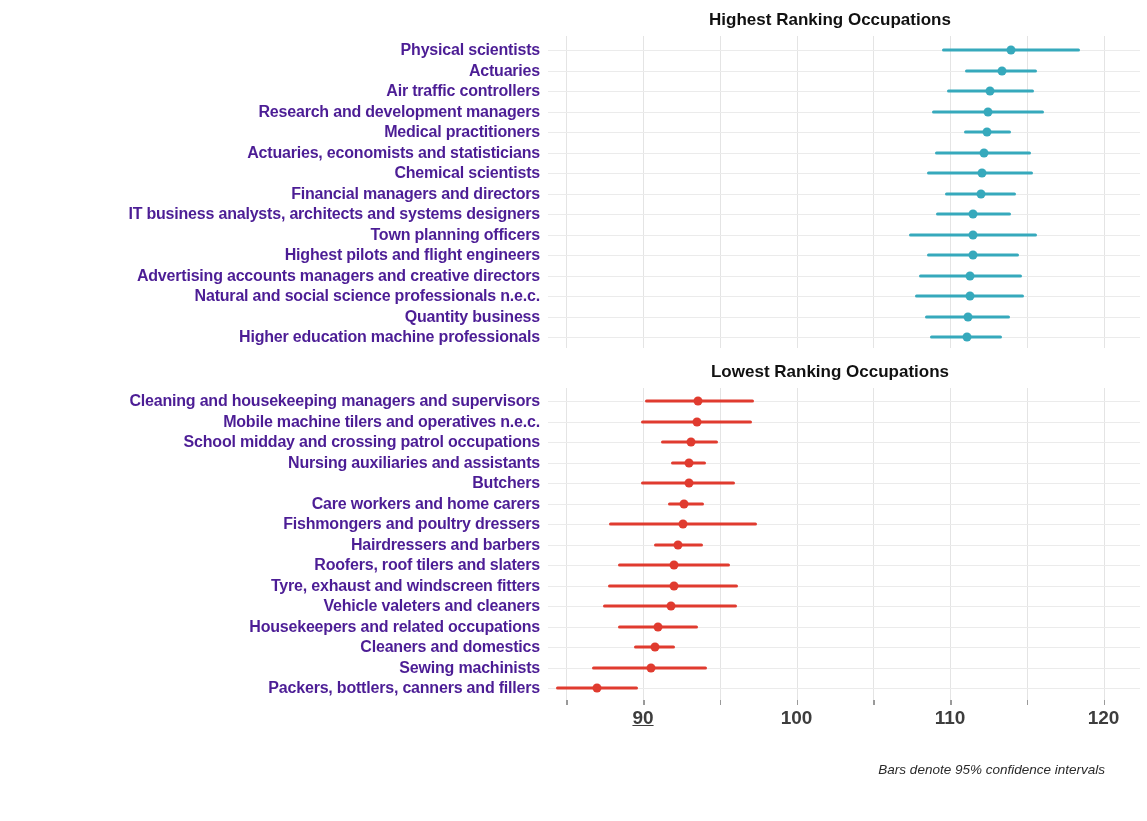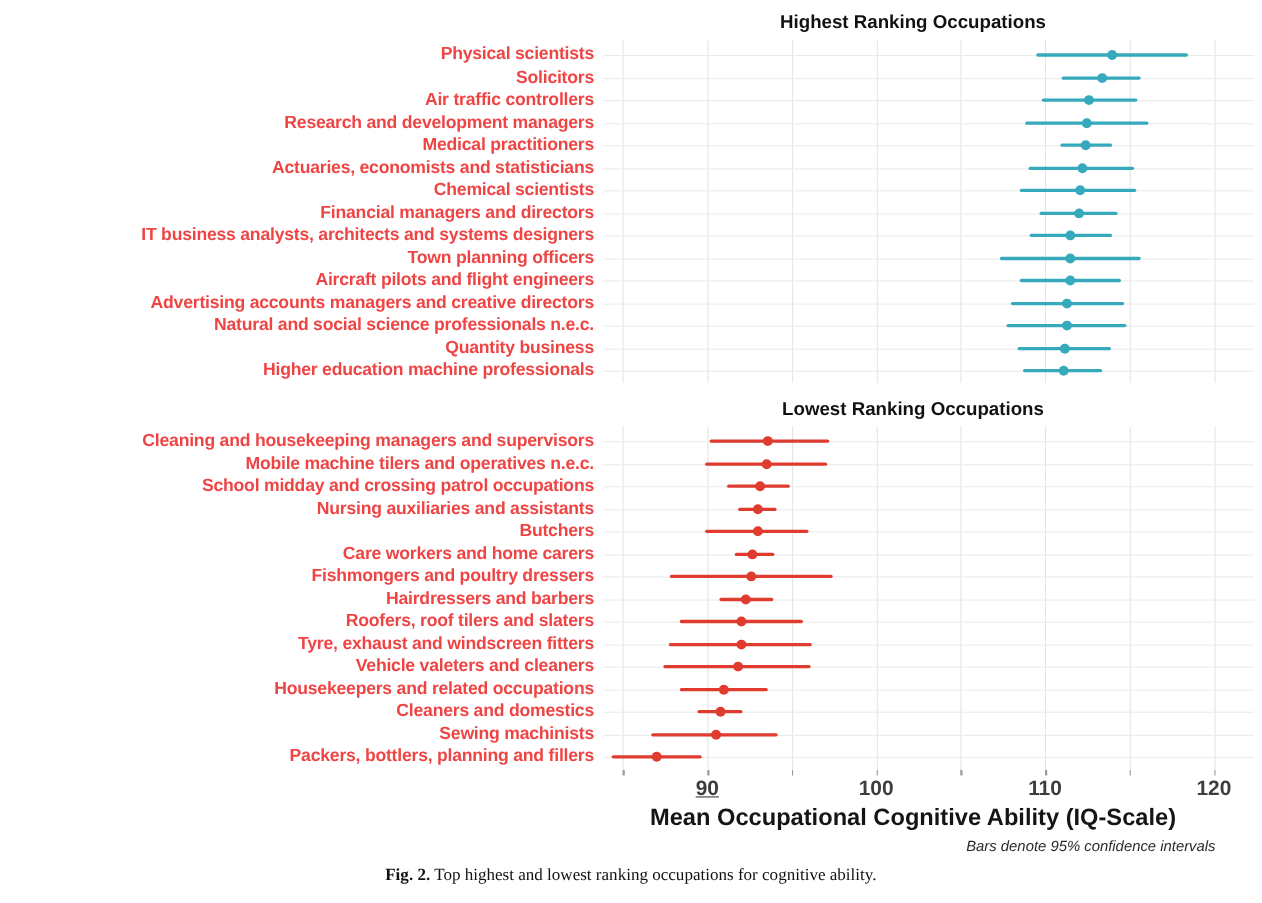--- a/index.html
+++ b/index.html
@@ -2,21 +2,21 @@
 <html><head>
 <meta charset="utf-8">
 <style>
   html,body{margin:0;padding:0;background:#ffffff;}
   #fig{position:relative;width:1147px;height:821px;background:#ffffff;overflow:hidden;
        font-family:"Liberation Sans",sans-serif;}
   .panel-title{position:absolute;font-weight:700;font-size:17px;color:#111;transform:translateX(-50%);white-space:nowrap;}
   .vgrid{position:absolute;width:1px;background:#e4e4e4;}
   .hgrid{position:absolute;height:1px;background:#ebebeb;}
   .occ-label{position:absolute;right:607px;transform:translateY(-50%);font-weight:700;font-size:16px;
-             color:#ef4444;white-space:nowrap;letter-spacing:-0.2px;}
+             color:#4c1d95;white-space:nowrap;letter-spacing:-0.2px;}
   .ci-bar{position:absolute;height:3px;border-radius:2px;transform:translateY(-50%);}
   .mean-dot{position:absolute;width:9px;height:9px;border-radius:50%;transform:translate(-50%,-50%);}
   .x-tick{position:absolute;width:1.5px;height:5px;background:#9a9a9a;top:700px;}
   .x-tick-label{position:absolute;top:707px;transform:translateX(-50%);font-weight:700;font-size:19px;color:#3d3d3d;}
   #x-axis-title{position:absolute;top:731px;left:830px;transform:translateX(-50%);
                 font-weight:700;font-size:21.5px;color:#151515;white-space:nowrap;}
   #ci-note{position:absolute;top:762px;right:42px;font-style:italic;font-size:13.5px;color:#2a2a2a;}
   #caption{position:absolute;top:787px;width:100%;text-align:center;
            font-family:"Liberation Serif",serif;font-size:15.5px;color:#111;}
   #caption b{font-weight:700;}
@@ -33,21 +33,21 @@
       <div class="vgrid" style="left: 796.5px; top: 36px; height: 312px;"></div>
       <div class="vgrid" style="left: 873.25px; top: 36px; height: 312px;"></div>
       <div class="vgrid" style="left: 950px; top: 36px; height: 312px;"></div>
       <div class="vgrid" style="left: 1026.75px; top: 36px; height: 312px;"></div>
       <div class="vgrid" style="left: 1103.5px; top: 36px; height: 312px;"></div>
       <div class="hgrid" style="left: 548px; width: 592px; top: 50px;"></div>
       <div class="occ-label" style="top: 50px;">Physical scientists</div>
       <div class="ci-bar" style="left: 942.325px; width: 138.15px; top: 50px; background: rgb(54, 169, 188);"></div>
       <div class="mean-dot" style="left: 1011.4px; top: 50px; background: rgb(54, 169, 188);"></div>
       <div class="hgrid" style="left: 548px; width: 592px; top: 70.5px;"></div>
-      <div class="occ-label" style="top: 70.5px;">Solicitors</div>
+      <div class="occ-label" style="top: 70.5px;">Actuaries</div>
       <div class="ci-bar" style="left: 965.35px; width: 72.145px; top: 70.5px; background: rgb(54, 169, 188);"></div>
       <div class="mean-dot" style="left: 1002.19px; top: 70.5px; background: rgb(54, 169, 188);"></div>
       <div class="hgrid" style="left: 548px; width: 592px; top: 91px;"></div>
       <div class="occ-label" style="top: 91px;">Air traffic controllers</div>
       <div class="ci-bar" style="left: 946.93px; width: 87.495px; top: 91px; background: rgb(54, 169, 188);"></div>
       <div class="mean-dot" style="left: 989.91px; top: 91px; background: rgb(54, 169, 188);"></div>
       <div class="hgrid" style="left: 548px; width: 592px; top: 111.5px;"></div>
       <div class="occ-label" style="top: 111.5px;">Research and development managers</div>
       <div class="ci-bar" style="left: 931.58px; width: 112.055px; top: 111.5px; background: rgb(54, 169, 188);"></div>
       <div class="mean-dot" style="left: 988.375px; top: 111.5px; background: rgb(54, 169, 188);"></div>
@@ -69,21 +69,21 @@
       <div class="mean-dot" style="left: 980.7px; top: 193.5px; background: rgb(54, 169, 188);"></div>
       <div class="hgrid" style="left: 548px; width: 592px; top: 214px;"></div>
       <div class="occ-label" style="top: 214px;">IT business analysts, architects and systems designers</div>
       <div class="ci-bar" style="left: 936.185px; width: 75.215px; top: 214px; background: rgb(54, 169, 188);"></div>
       <div class="mean-dot" style="left: 973.025px; top: 214px; background: rgb(54, 169, 188);"></div>
       <div class="hgrid" style="left: 548px; width: 592px; top: 234.5px;"></div>
       <div class="occ-label" style="top: 234.5px; margin-left: 32px;">Town planning officers</div>
       <div class="ci-bar" style="left: 908.555px; width: 128.94px; top: 234.5px; background: rgb(54, 169, 188);"></div>
       <div class="mean-dot" style="left: 973.025px; top: 234.5px; background: rgb(54, 169, 188);"></div>
       <div class="hgrid" style="left: 548px; width: 592px; top: 255px;"></div>
-      <div class="occ-label" style="top: 255px;">Aircraft pilots and flight engineers</div>
+      <div class="occ-label" style="top: 255px;">Highest pilots and flight engineers</div>
       <div class="ci-bar" style="left: 926.975px; width: 92.1px; top: 255px; background: rgb(54, 169, 188);"></div>
       <div class="mean-dot" style="left: 973.025px; top: 255px; background: rgb(54, 169, 188);"></div>
       <div class="hgrid" style="left: 548px; width: 592px; top: 275.5px;"></div>
       <div class="occ-label" style="top: 275.5px;">Advertising accounts managers and creative directors</div>
       <div class="ci-bar" style="left: 919.3px; width: 102.845px; top: 275.5px; background: rgb(54, 169, 188);"></div>
       <div class="mean-dot" style="left: 969.955px; top: 275.5px; background: rgb(54, 169, 188);"></div>
       <div class="hgrid" style="left: 548px; width: 592px; top: 296px;"></div>
       <div class="occ-label" style="top: 296px;">Natural and social science professionals n.e.c.</div>
       <div class="ci-bar" style="left: 914.695px; width: 108.985px; top: 296px; background: rgb(54, 169, 188);"></div>
       <div class="mean-dot" style="left: 969.955px; top: 296px; background: rgb(54, 169, 188);"></div>
@@ -154,34 +154,30 @@
       <div class="mean-dot" style="left: 658.35px; top: 626.8px; background: rgb(224, 59, 47);"></div>
       <div class="hgrid" style="left: 548px; width: 592px; top: 647.3px;"></div>
       <div class="occ-label" style="top: 647.3px;">Cleaners and domestics</div>
       <div class="ci-bar" style="left: 633.79px; width: 41.445px; top: 647.3px; background: rgb(224, 59, 47);"></div>
       <div class="mean-dot" style="left: 655.28px; top: 647.3px; background: rgb(224, 59, 47);"></div>
       <div class="hgrid" style="left: 548px; width: 592px; top: 667.8px;"></div>
       <div class="occ-label" style="top: 667.8px;">Sewing machinists</div>
       <div class="ci-bar" style="left: 592.345px; width: 115.125px; top: 667.8px; background: rgb(224, 59, 47);"></div>
       <div class="mean-dot" style="left: 650.675px; top: 667.8px; background: rgb(224, 59, 47);"></div>
       <div class="hgrid" style="left: 548px; width: 592px; top: 688.3px;"></div>
-      <div class="occ-label" style="top: 688.3px;">Packers, bottlers, planning and fillers</div>
+      <div class="occ-label" style="top: 688.3px;">Packers, bottlers, canners and fillers</div>
       <div class="ci-bar" style="left: 555.505px; width: 82.89px; top: 688.3px; background: rgb(224, 59, 47);"></div>
       <div class="mean-dot" style="left: 596.95px; top: 688.3px; background: rgb(224, 59, 47);"></div>
       <div class="x-tick" style="left: 566.25px;"></div>
       <div class="x-tick" style="left: 643px;"></div>
       <div class="x-tick" style="left: 719.75px;"></div>
       <div class="x-tick" style="left: 796.5px;"></div>
       <div class="x-tick" style="left: 873.25px;"></div>
       <div class="x-tick" style="left: 950px;"></div>
       <div class="x-tick" style="left: 1026.75px;"></div>
       <div class="x-tick" style="left: 1103.5px;"></div>
       <div class="x-tick-label" style="left: 643px; text-decoration: underline;">90</div>
       <div class="x-tick-label" style="left: 796.5px;">100</div>
       <div class="x-tick-label" style="left: 950px;">110</div>
       <div class="x-tick-label" style="left: 1103.5px;">120</div>
     </div>
-  <div id="x-axis-title">Mean Occupational Cognitive Ability (IQ-Scale)</div>
   <div id="ci-note">Bars denote 95% confidence intervals</div>
-  <div id="caption">
-    <b>Fig. 2.</b><span> Top highest and lowest ranking occupations for cognitive ability.</span>
-  </div>
 </div>
 
 </body></html>

